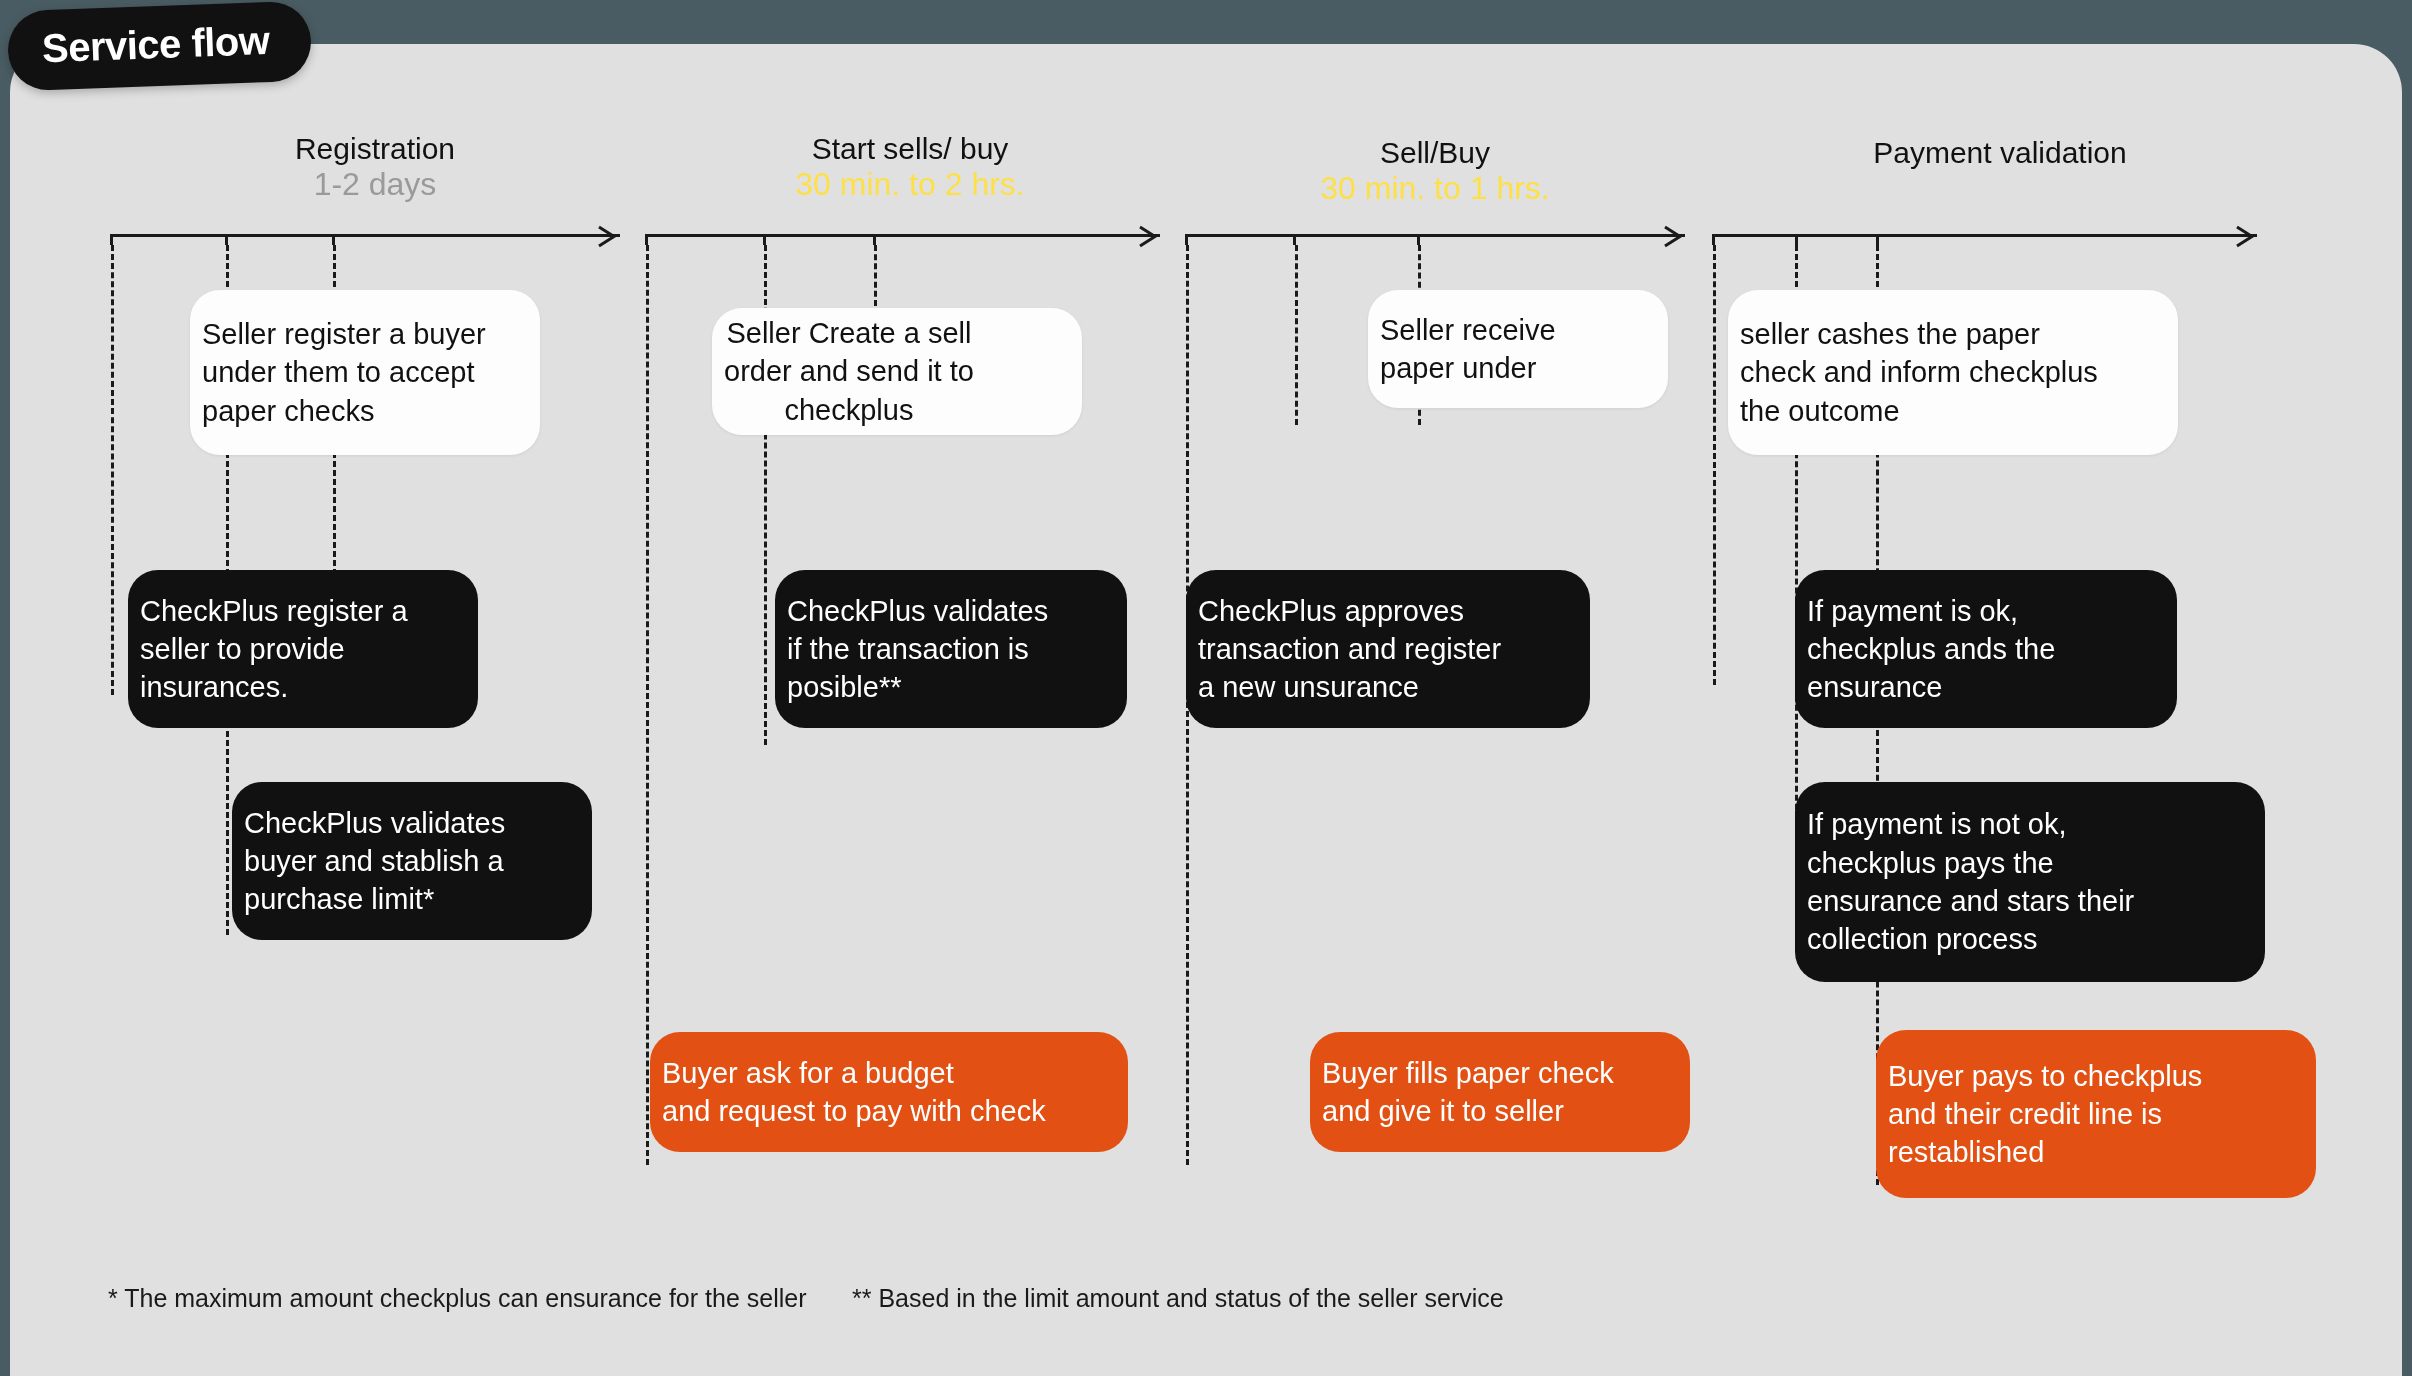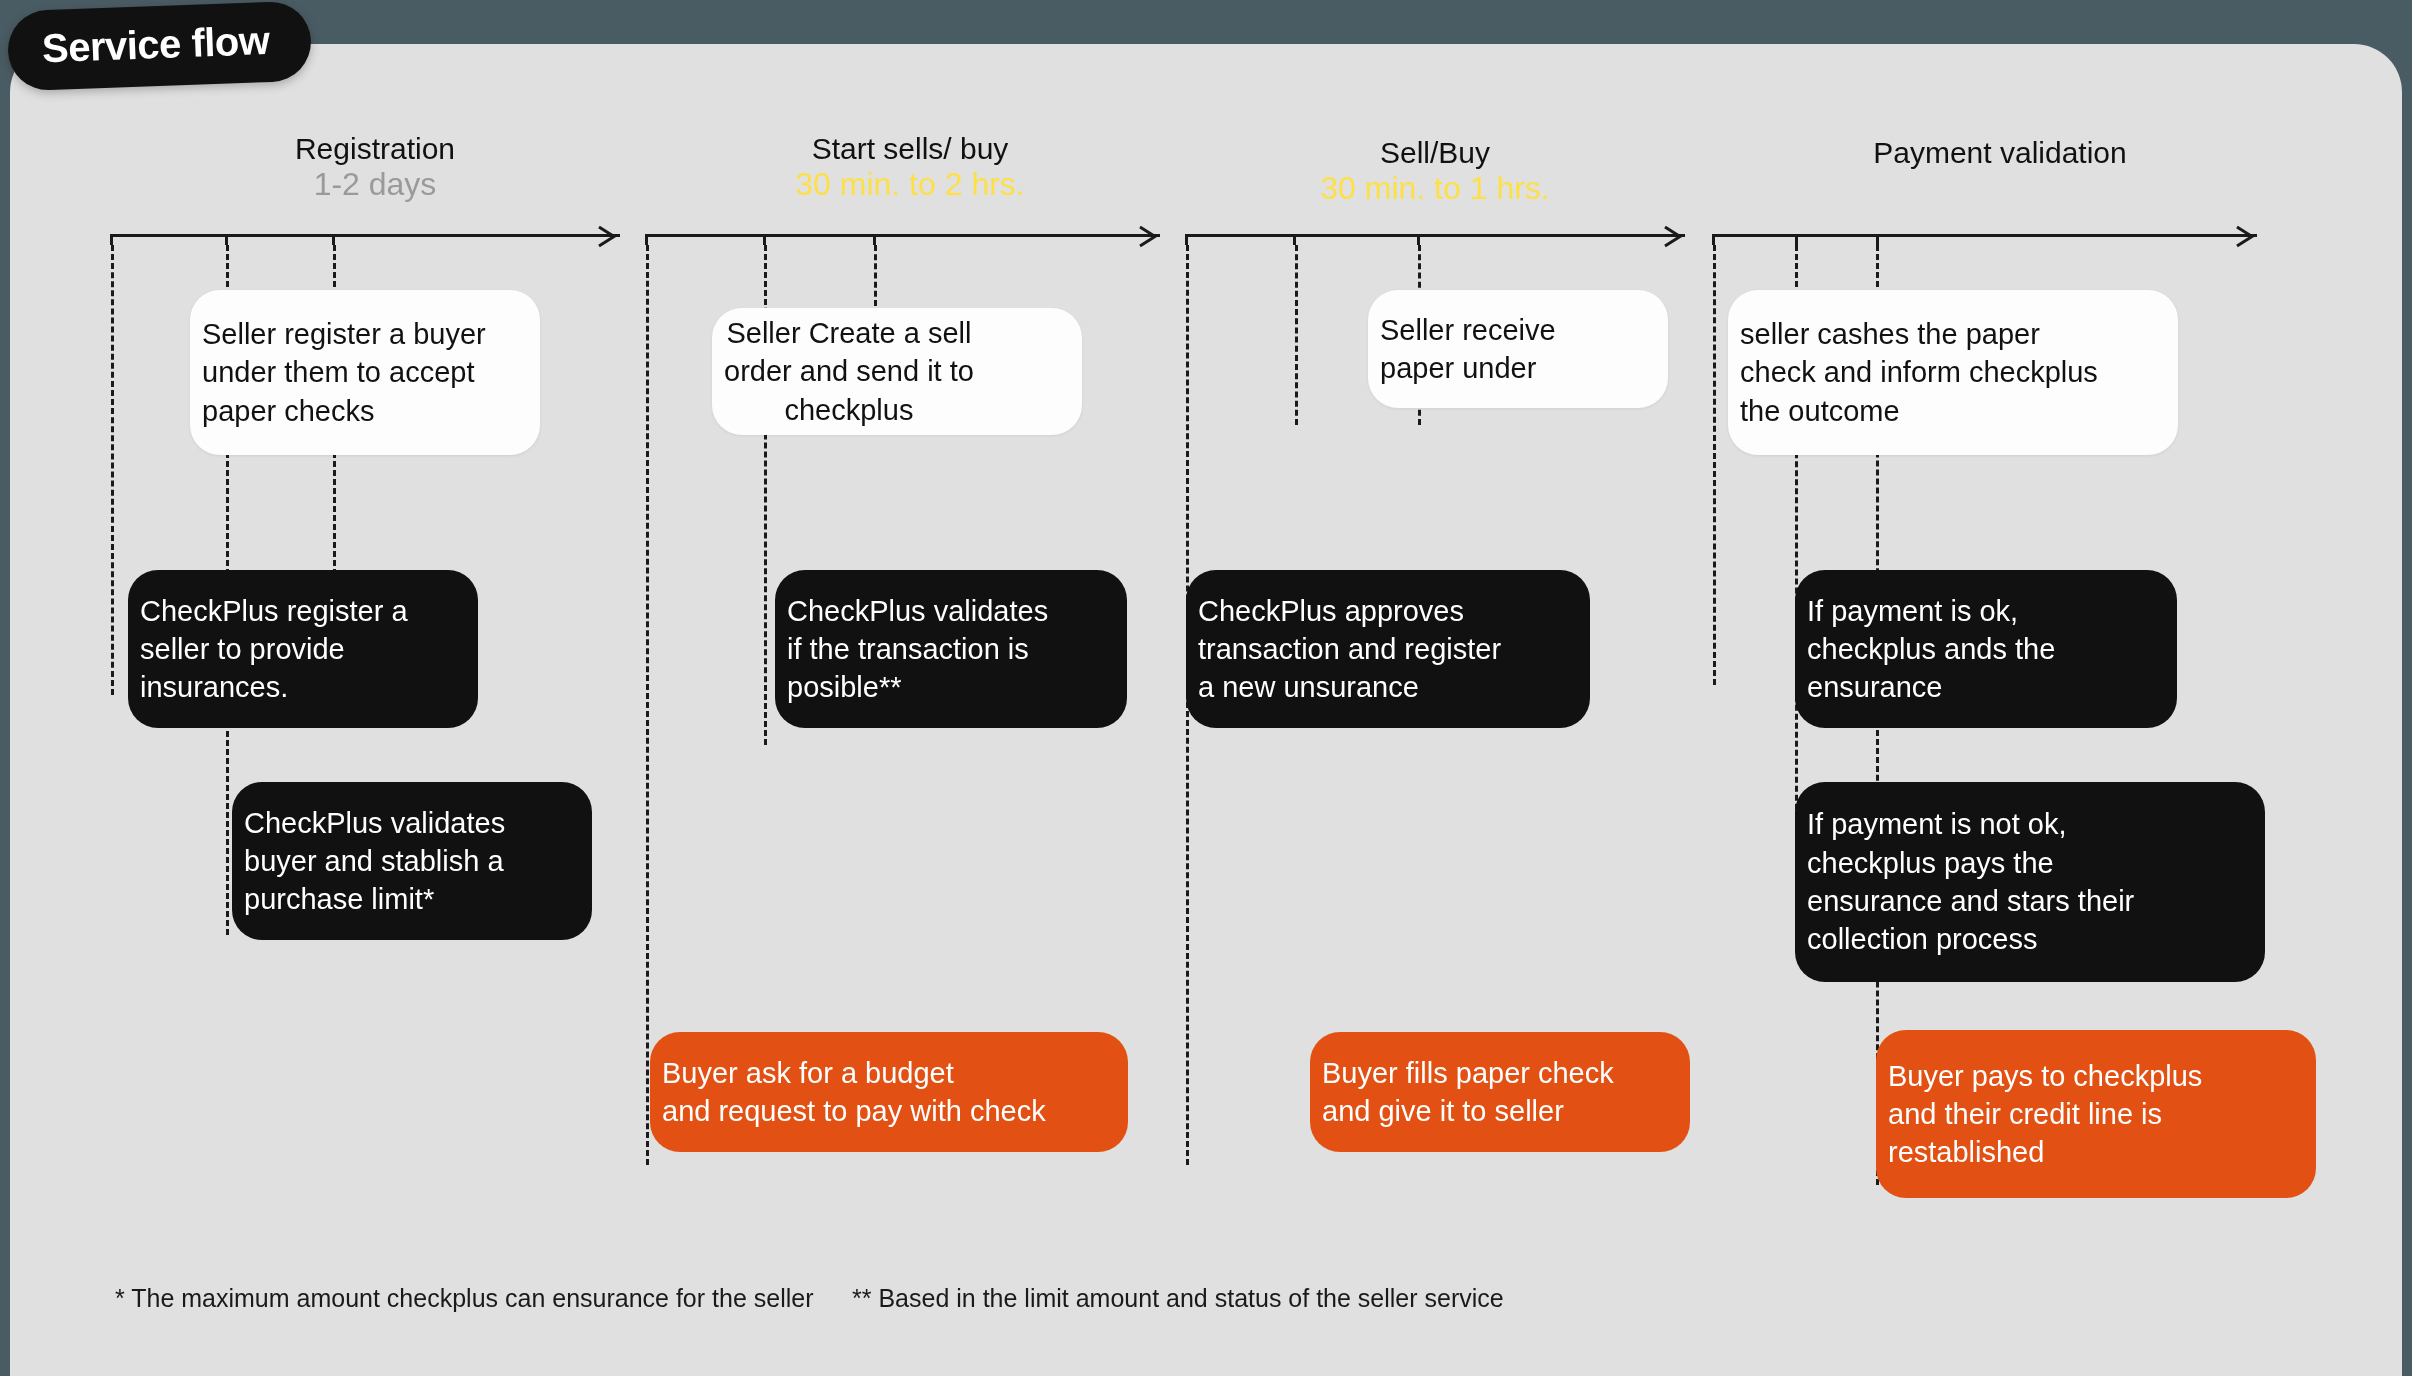--- a/index.html
+++ b/index.html
@@ -254,16 +254,16 @@
 ensurance and stars their
 collection process</span>
   </div>
 
   <div class="card orange" style="left:1876px;top:1030px;width:440px;height:168px;">
     <span class="ctext">Buyer pays to checkplus
 and their credit line is
 restablished</span>
   </div>
 
-  <div class="footnote" style="left:115px;top:1284px;">* The maximum amount checkplus can ensurance for the seller</div>
+  <div class="footnote" style="left:108px;top:1284px;">* The maximum amount checkplus can ensurance for the seller</div>
   <div class="footnote" style="left:852px;top:1284px;">** Based in the limit amount and status of the seller service</div>
 
 </div>
 
 </body></html>

